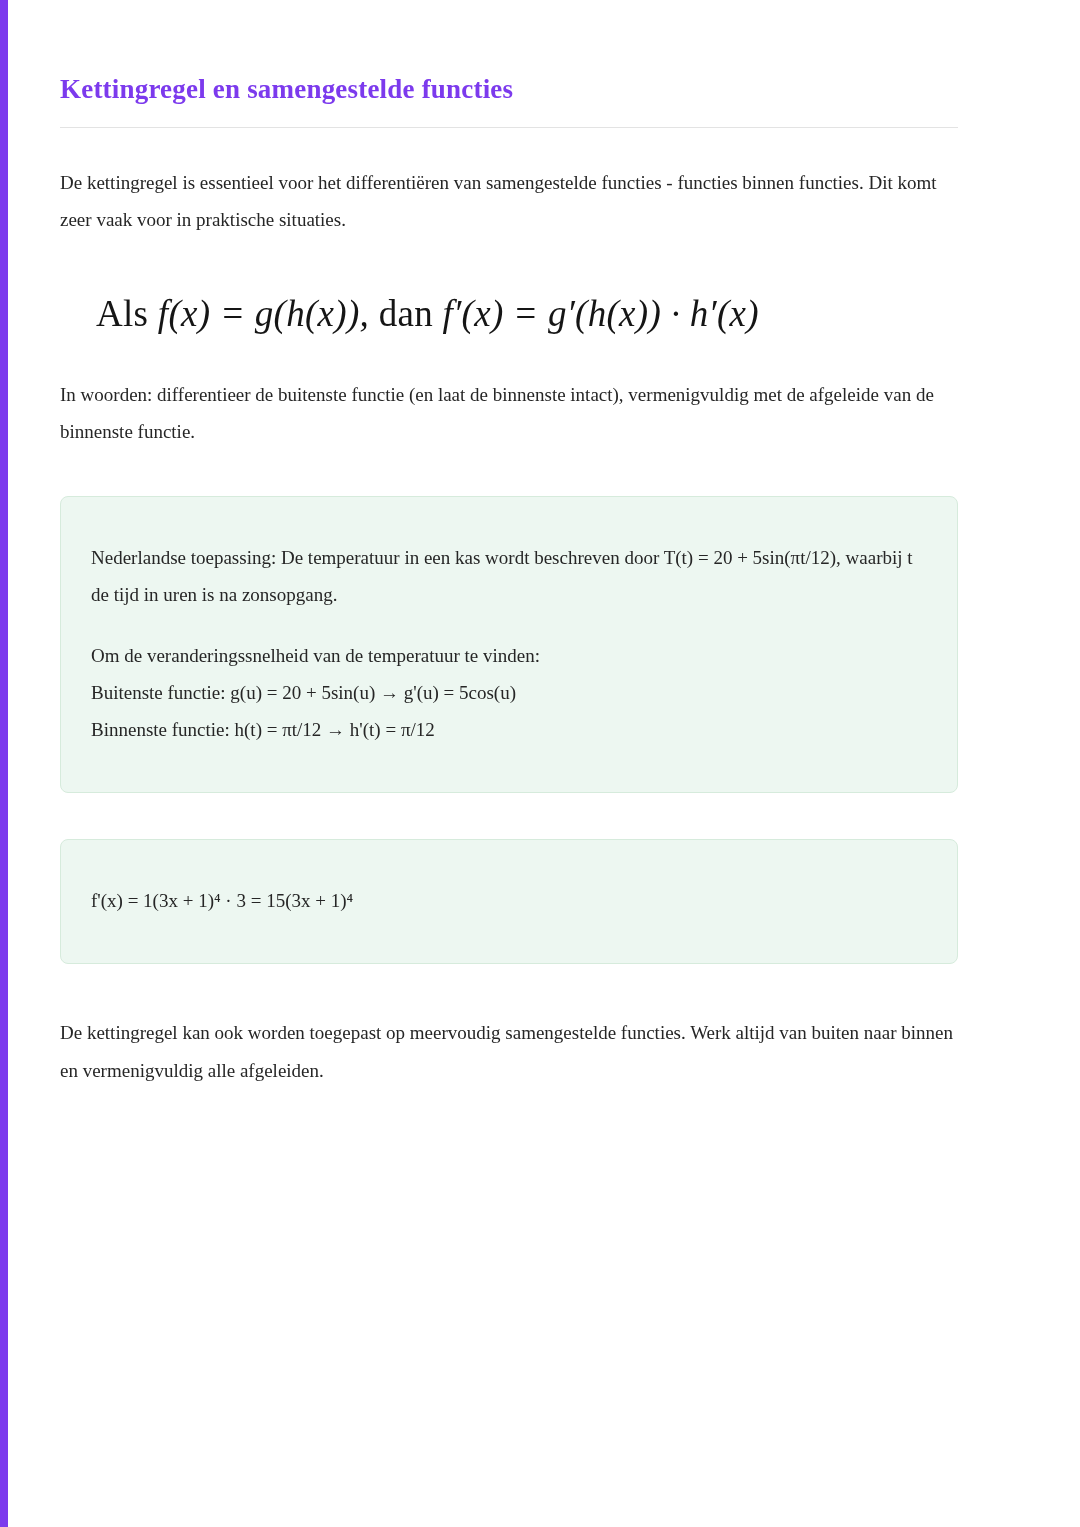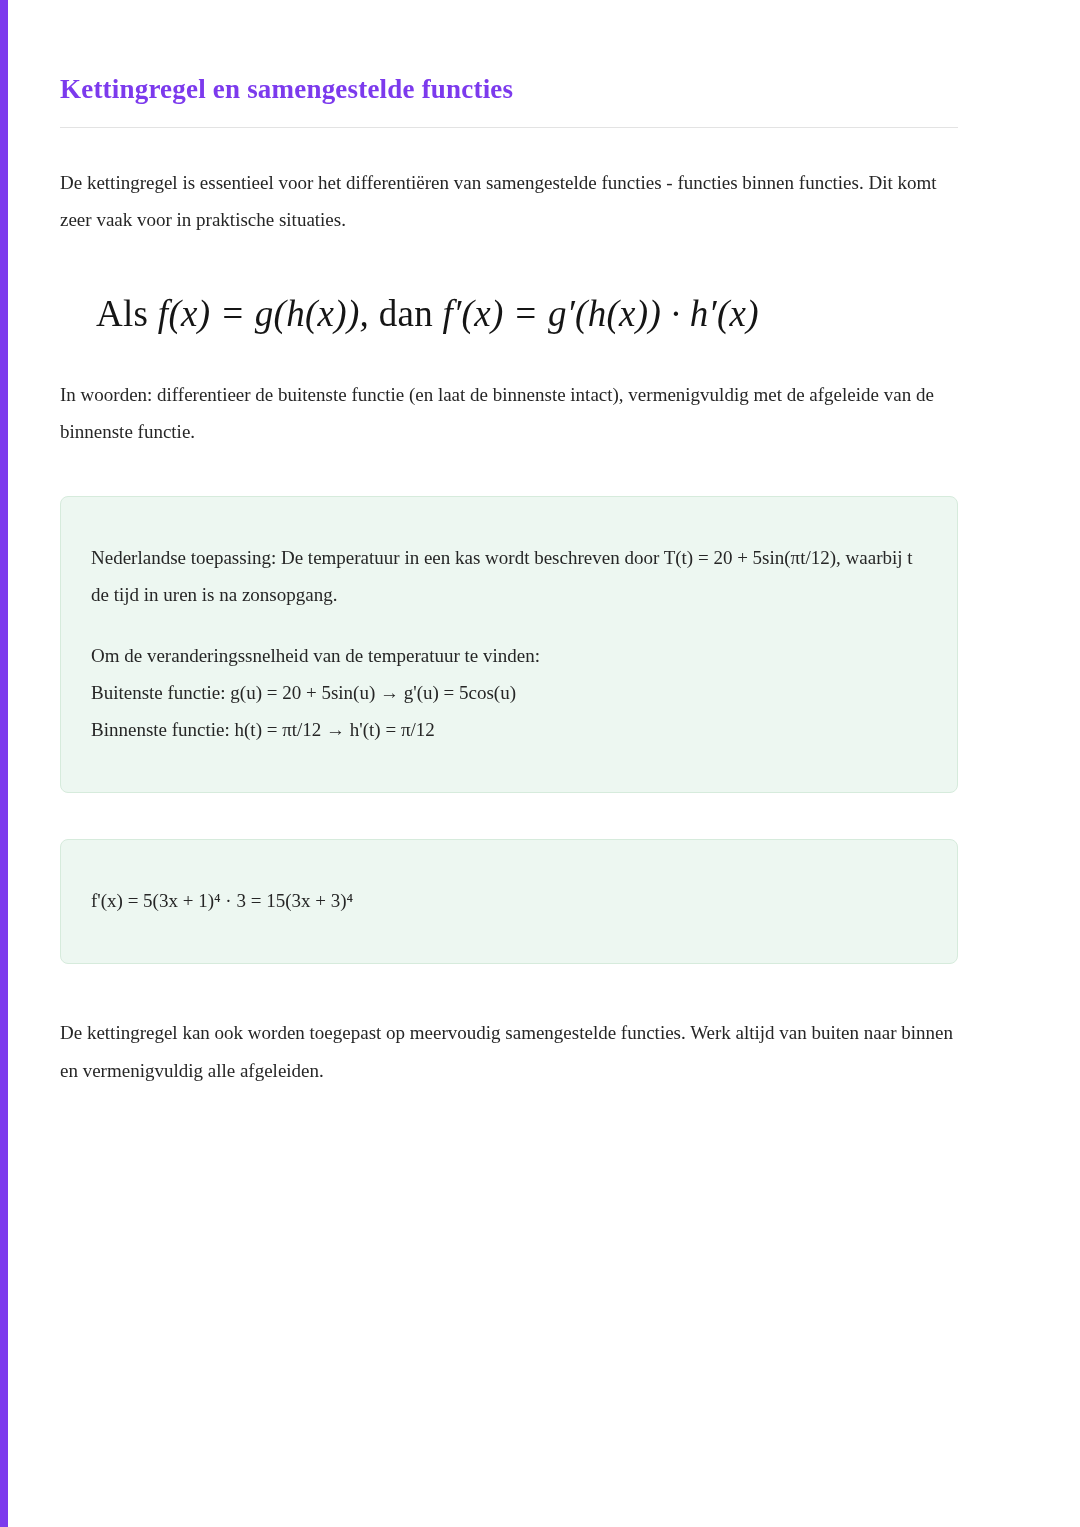--- a/index.html
+++ b/index.html
@@ -90,18 +90,18 @@
   <div class="formula"><span class="math-word">Als </span><span class="math-var">f(x) = g(h(x)),</span><span class="math-word">  dan </span><span class="math-var">f′(x) = g′(h(x)) · h′(x)</span></div>
 
   <p class="body-paragraph explanation">In woorden: differentieer de buitenste functie (en laat de binnenste intact), vermenigvuldig met de afgeleide van de binnenste functie.</p>
 
   <div class="example-box">
       <p class="box-paragraph">Nederlandse toepassing: De temperatuur in een kas wordt beschreven door T(t) = 20 + 5sin(πt/12), waarbij t de tijd in uren is na zonsopgang.</p>
       <p class="box-paragraph">Om de veranderingssnelheid van de temperatuur te vinden:<br>Buitenste functie: g(u) = 20 + 5sin(u) → g'(u) = 5cos(u)<br>Binnenste functie: h(t) = πt/12 → h'(t) = π/12</p>
     </div>
 
   <div class="example-box">
-      <p class="box-paragraph">f'(x) = 5(3x + 1)⁴ · 3 = 15(3x + 3)⁴</p>
+      <p class="box-paragraph">f'(x) = 1(3x + 1)⁴ · 3 = 15(3x + 1)⁴</p>
     </div>
 
   <p class="body-paragraph outro">De kettingregel kan ook worden toegepast op meervoudig samengestelde functies. Werk altijd van buiten naar binnen en vermenigvuldig alle afgeleiden.</p>
 
 </div>
 
 </body></html>

